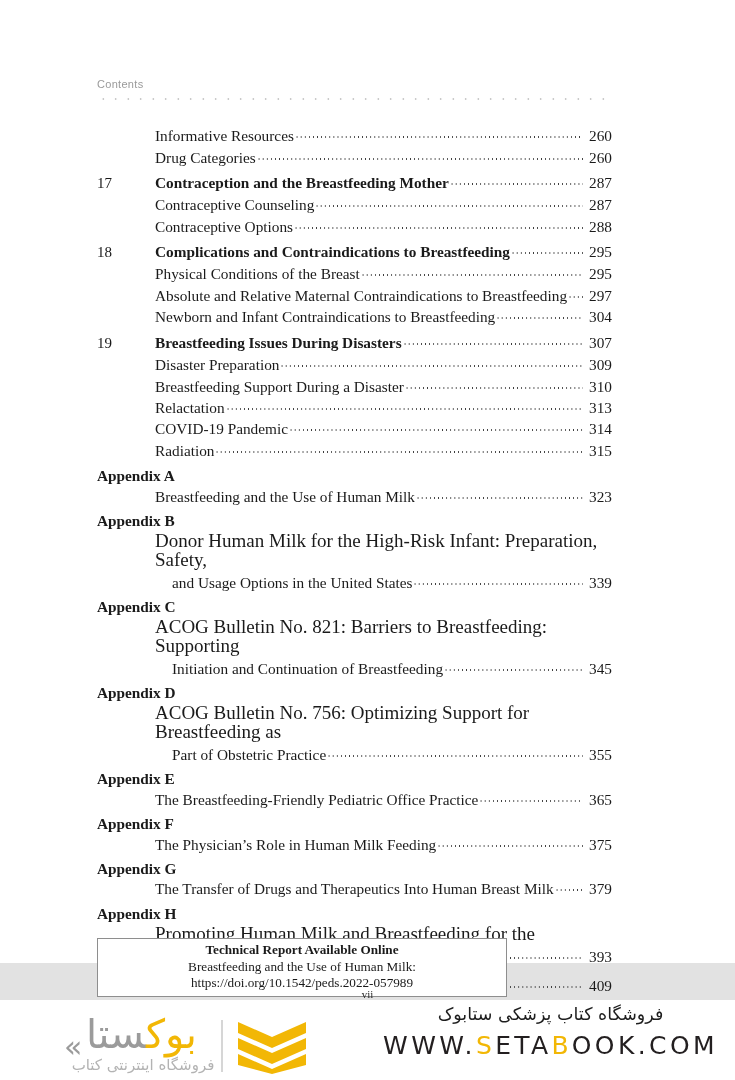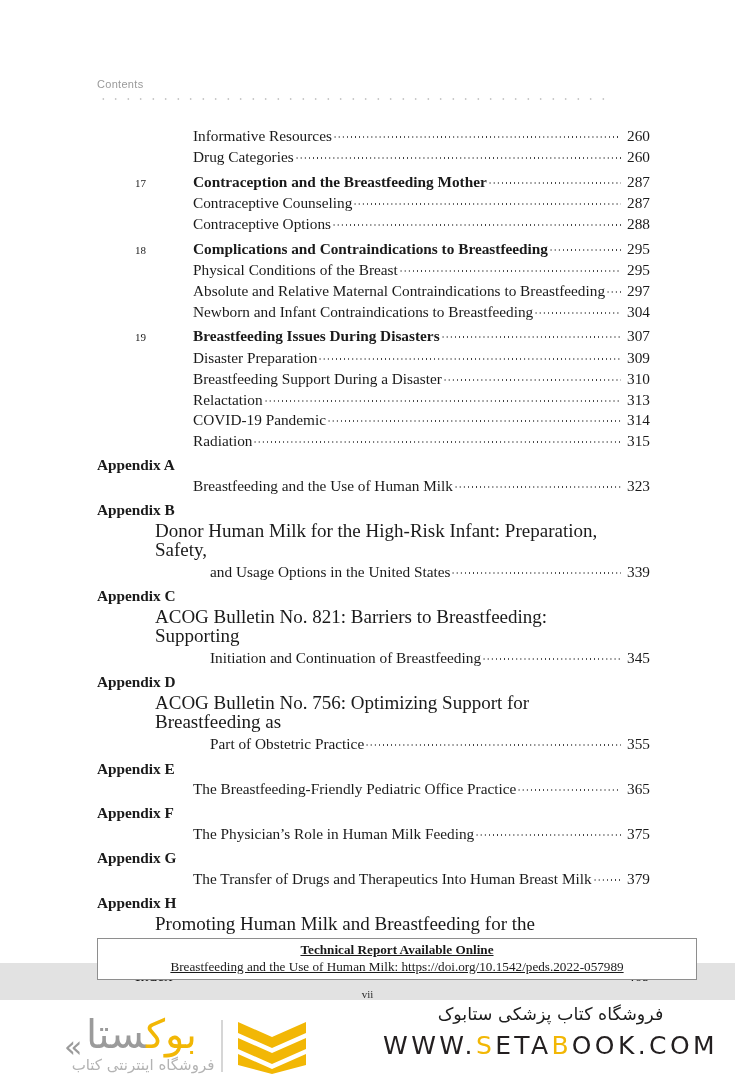--- a/index.html
+++ b/index.html
@@ -65,26 +65,25 @@
     width: 515px;
   }
 
   .row {
     display: flex;
     align-items: baseline;
     width: 515px;
     font-size: 15.3px;
     line-height: 1.0;
     margin-bottom: 3.0px;
-    margin-left: 38px;
   }
   .num {
     width: 58px;
     flex: 0 0 58px;
-    font-size: 11px;
+    font-size: 15px;
   }
   .num.blank { visibility: hidden; }
 
   .title-wrap {
     flex: 1 1 auto;
     min-width: 0;
     display: flex;
     align-items: baseline;
   }
   .title {
@@ -148,27 +147,26 @@
 
   
   .row.index-row { margin-top: 12px; margin-bottom: 0; }
   .row.index-row .title { font-size: 16.5px; }
 
   
   .tech-box {
     position: absolute;
     left: 97px;
     top: 938px;
-    width: 600px;
+    width: 410px;
     box-sizing: border-box;
     border: 1px solid #8e8e8e;
     background: #ffffff;
     text-align: center;
     padding: 3px 6px 4px 6px;
-    text-decoration: underline;
   }
   .tech-title {
     font-weight: bold;
     font-size: 13.2px;
     line-height: 1.25;
   }
   .tech-sub {
     font-size: 13.2px;
     line-height: 1.25;
   }

